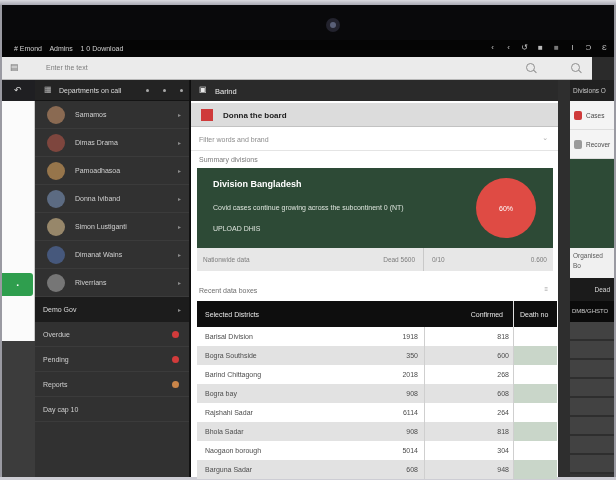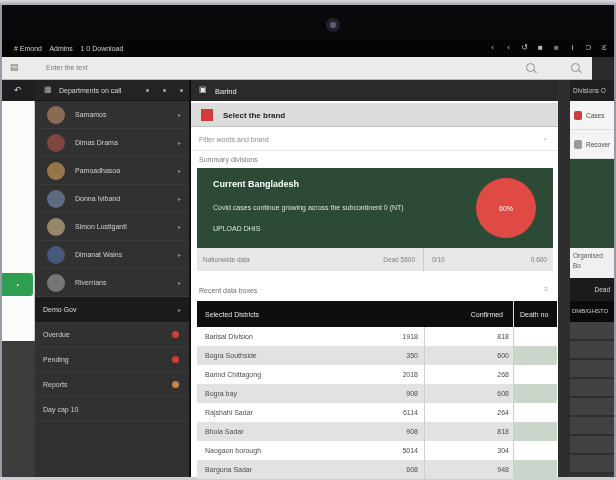--- a/index.html
+++ b/index.html
@@ -239,30 +239,30 @@
     </div>
   </div>
 
   <div class="abs main">
     <div class="m-header">
       <span class="m-hicon">▣</span>
       <span class="m-htitle">Barind</span>
     </div>
     <div class="m-banner">
       <span class="m-redsq"></span>
-      <span class="m-bannertext">Select the brand</span>
+      <span class="m-bannertext">Donna the board</span>
     </div>
     <div class="m-filter">
       <span class="m-filtertext">Filter words and brand</span>
       <span class="m-filtericon">⌄</span>
     </div>
     <span class="m-sumlabel">Summary divisions</span>
 
     <div class="m-flag">
-      <span class="f-title">Current Bangladesh</span>
+      <span class="f-title">Division Bangladesh</span>
       <span class="f-line1">Covid cases continue growing across the subcontinent 0 (NT)</span>
       <span class="f-line2">UPLOAD DHIS</span>
       <span class="f-circle">
         <span>60%</span>
       </span>
     </div>
 
     <div class="m-footer">
       <div class="mf-c1">
         <span class="mf-label">Nationwide data</span>

